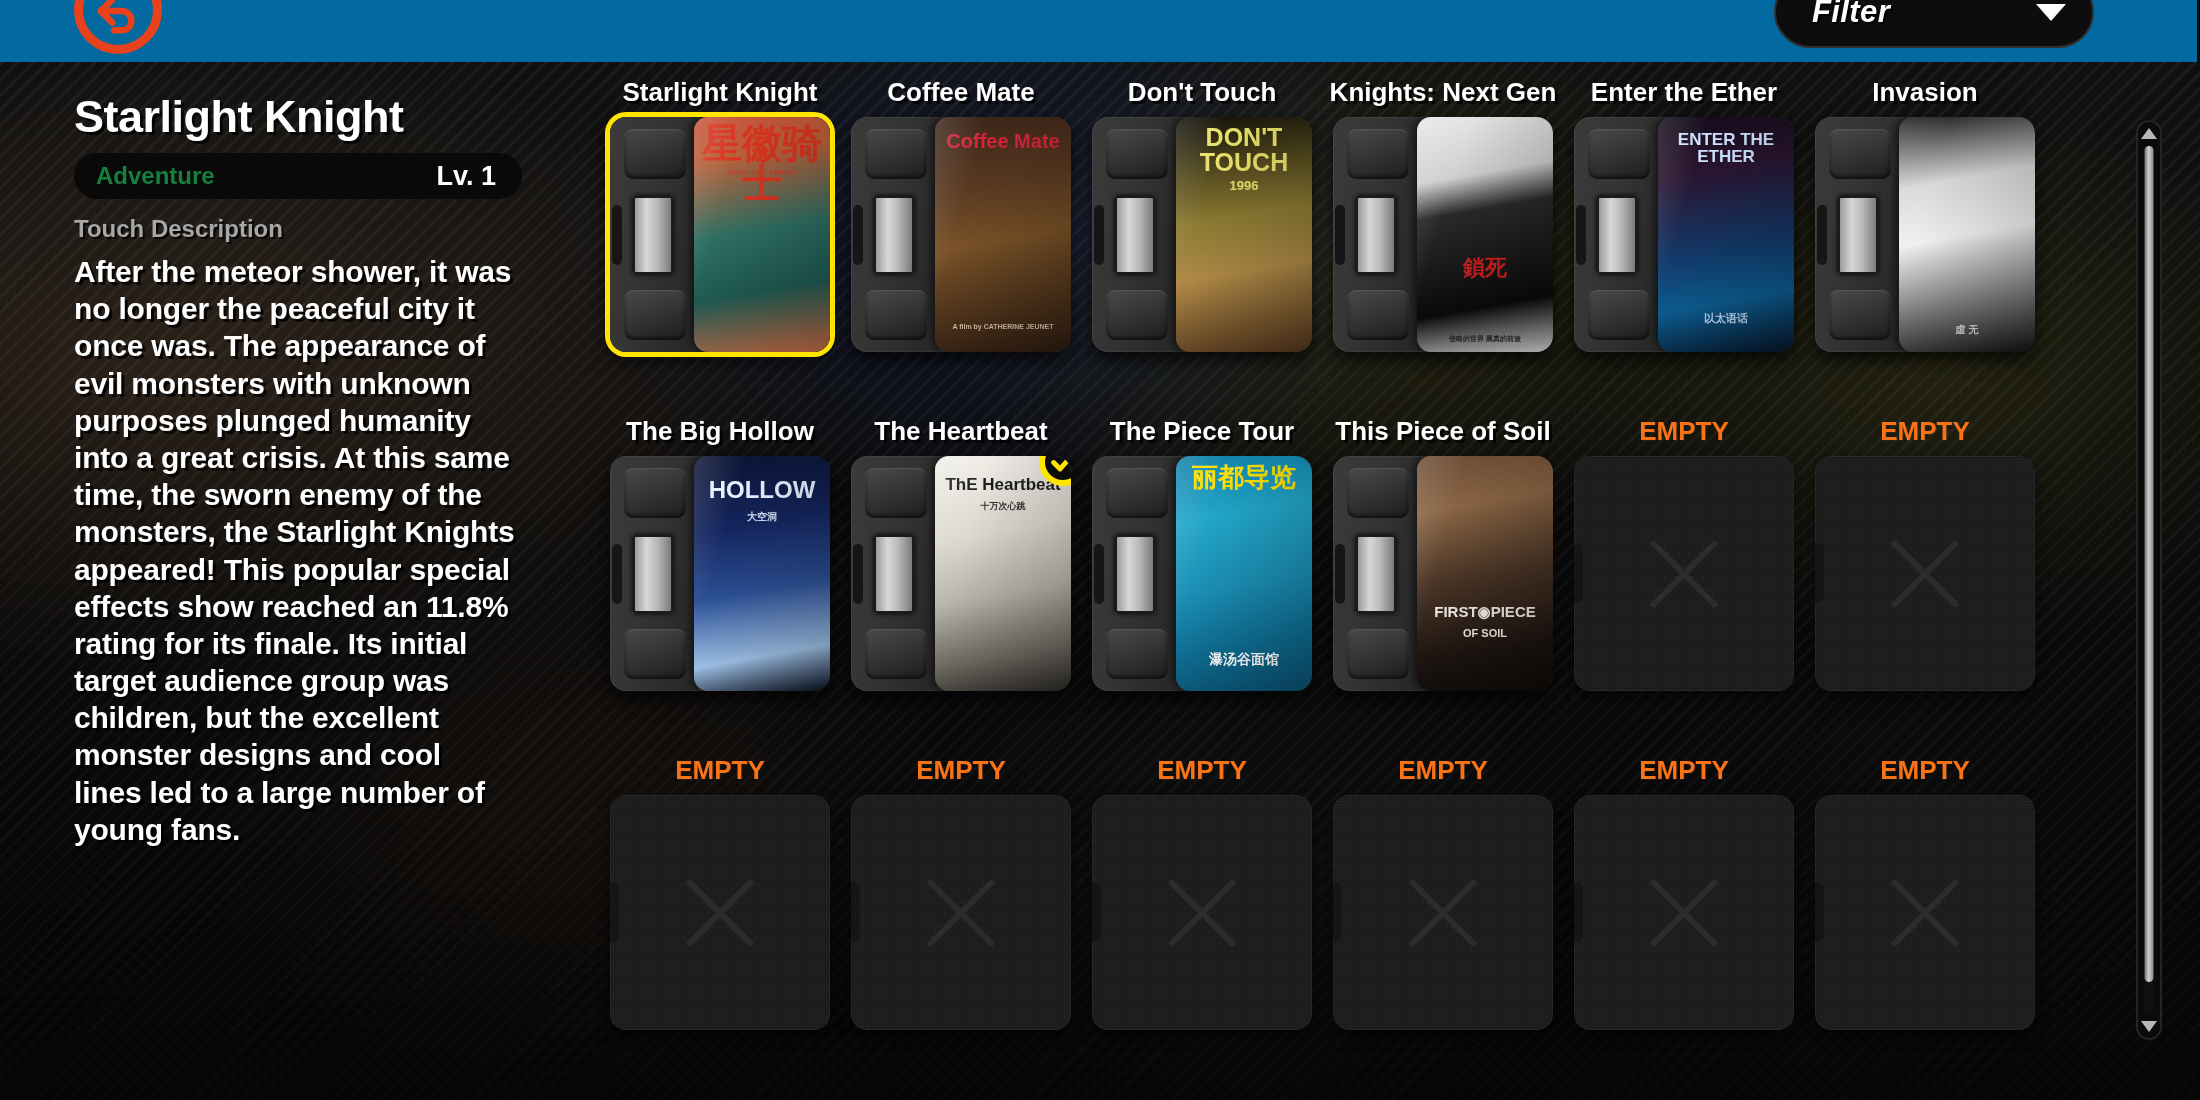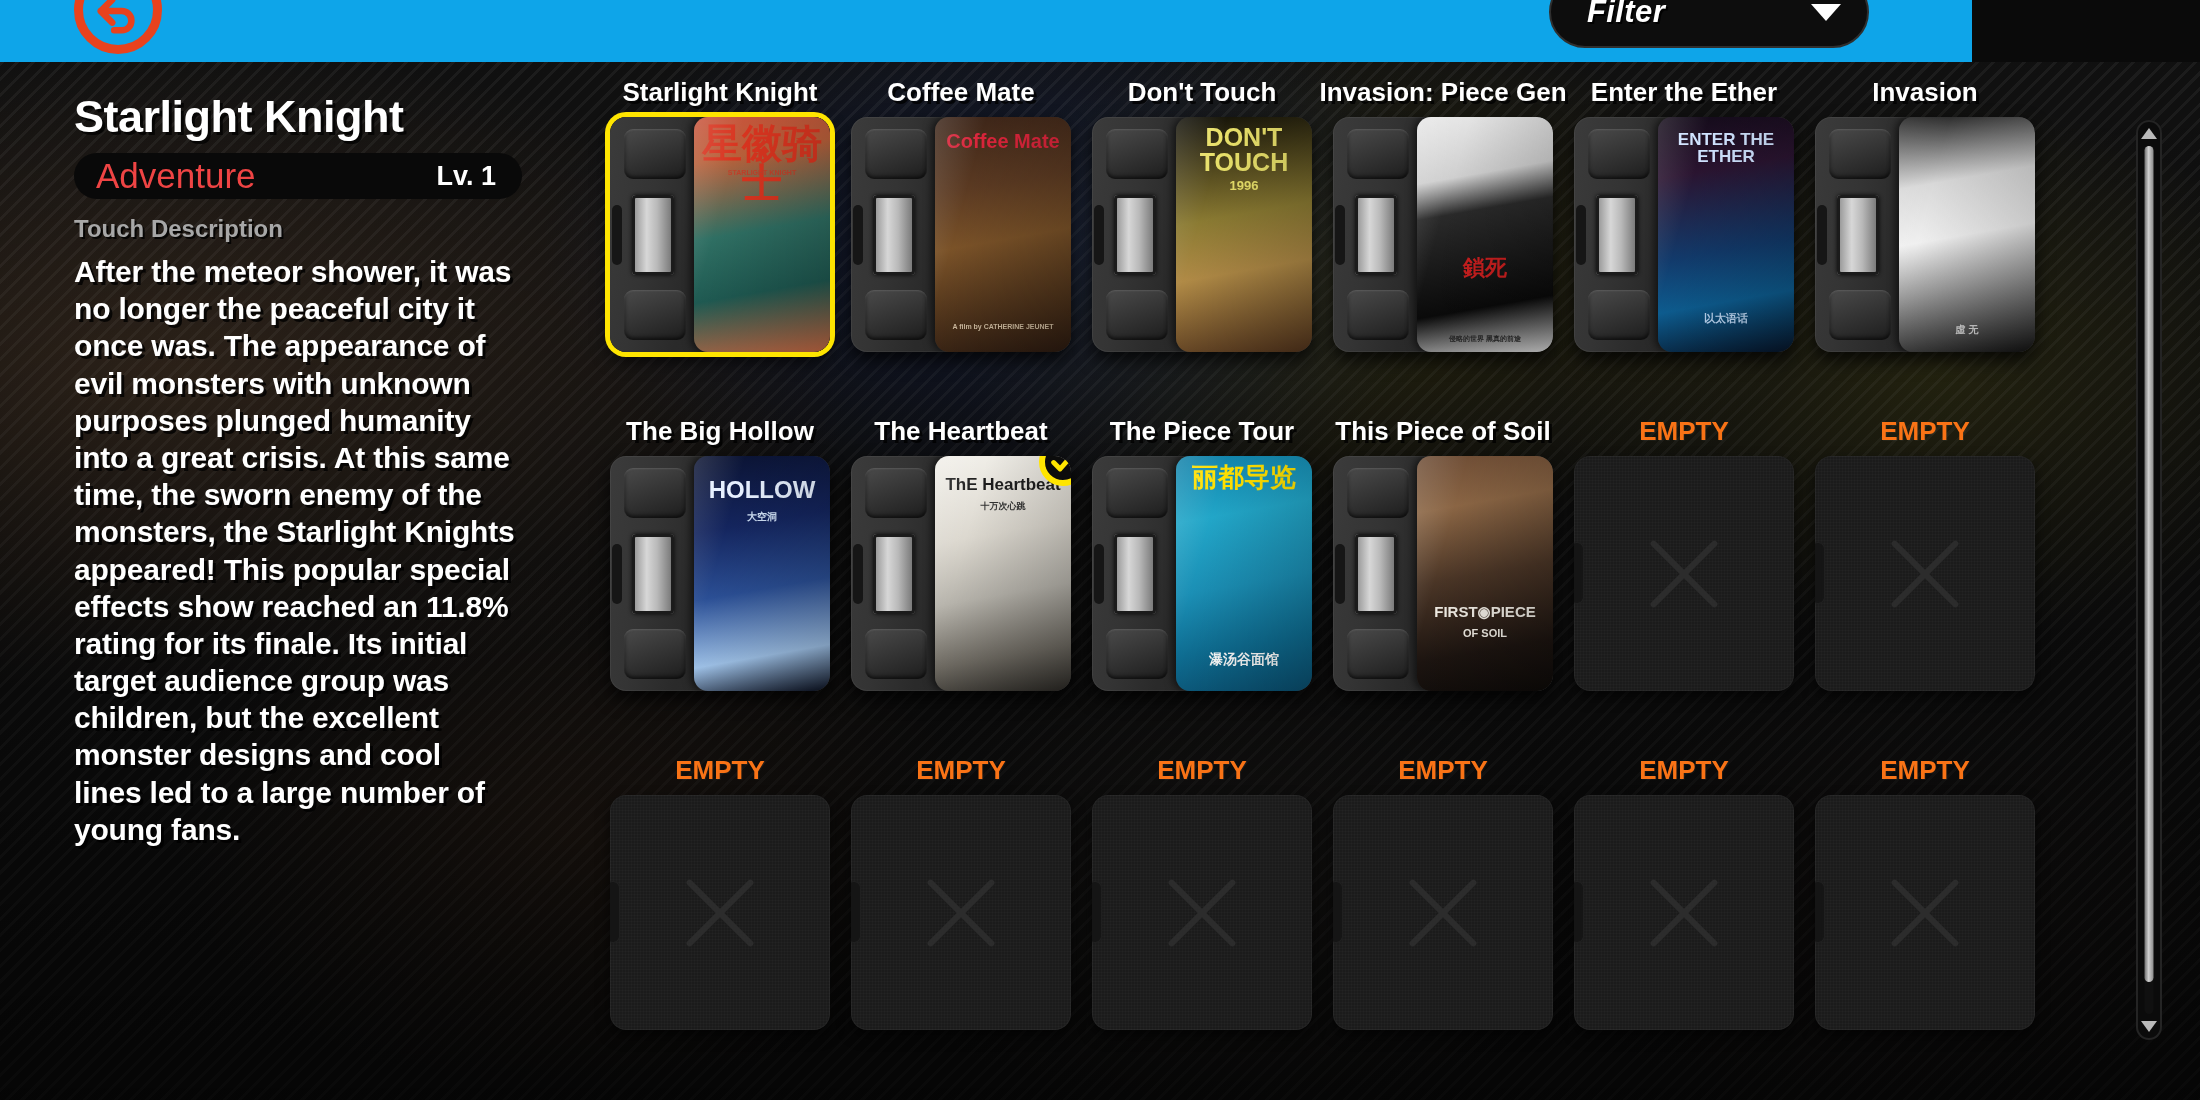--- a/index.html
+++ b/index.html
@@ -29,22 +29,22 @@
       #121212;
   }
   .backdrop-dark{
     position:absolute; left:0; top:62px; right:0; bottom:0;
     background:linear-gradient(180deg, rgba(0,0,0,.10) 0%, rgba(0,0,0,.42) 55%, rgba(0,0,0,.70) 100%);
     pointer-events:none;
   }
 
   
   .topbar{
-    position:absolute; left:0; top:0; width:1972px; height:62px;
-    background:#0ea5e9; z-index:30;
+    position:absolute; left:0; top:0; width:2197px; height:62px;
+    background:#0369a1; z-index:30;
   }
   .back-btn{
     position:absolute; left:74px; top:-34px; width:88px; height:88px;
     border:9px solid #e8421d; border-radius:50%;
     display:flex; align-items:center; justify-content:center;
   }
   .back-btn svg{ width:46px; height:46px; margin-top:6px; }
 
   .filter-btn{
     position:absolute; right:103px; top:-24px;
@@ -76,21 +76,21 @@
   .sublabel{
     color:#a7a7a7; font-size:24px; font-weight:bold; margin-top:18px;
     text-shadow:2px 2px 0 rgba(0,0,0,.8);
   }
   .genre-pill{
     margin-top:14px; width:448px; height:46px; border-radius:23px;
     background:#090909;
     display:flex; align-items:center; justify-content:space-between;
     padding:0 26px 0 22px;
   }
-  .genre-pill .g{ color:#ef4444; font-size:35px; font-weight:normal; }
+  .genre-pill .g{ color:#15803d; font-size:24px; font-weight:bold; }
   .genre-pill .lv{ color:#fff; font-size:27px; font-weight:bold; }
   .desc-label{ margin-top:16px; }
   .desc{
     margin-top:10px; width:442px;
     color:#ffffff; font-size:30px; font-weight:bold; line-height:1.24;
     letter-spacing:-.2px;
     text-shadow:3px 3px 0 rgba(0,0,0,.8);
   }
 
   
@@ -265,21 +265,21 @@
           </div>
           <div class="label">
             <div class="art" style="background: linear-gradient(170deg, rgb(14, 13, 6) 0%, rgb(61, 54, 22) 16%, rgb(138, 122, 50) 42%, rgb(176, 138, 70) 64%, rgb(81, 51, 28) 100%);"></div>
             <div class="ptxt" style="color: rgb(232, 224, 106); font-size: 25px; top: 8px;">DON'T TOUCH</div>
             <div class="ptxt" style="color: rgb(232, 224, 106); font-size: 13px; top: 62px;">1996</div>
             <div class="gloss"></div>
           </div>
         </div>
       </div>
       <div class="cell" style="left: 733px; top: 15px;">
-        <div class="title">Invasion: Piece Gen</div>
+        <div class="title">Knights: Next Gen</div>
         <div class="tape">
           <div class="mech">
             <div class="hub t"></div>
             <div class="win"></div>
             <div class="notch"></div>
             <div class="hub b"></div>
           </div>
           <div class="label">
             <div class="art" style="background: linear-gradient(170deg, rgb(232, 232, 232) 0%, rgb(207, 207, 207) 26%, rgb(42, 42, 42) 40%, rgb(10, 10, 10) 78%, rgb(218, 218, 218) 100%);"></div>
             <div class="ptxt" style="color: rgb(204, 31, 31); font-size: 22px; top: 140px;">鎖死</div>

